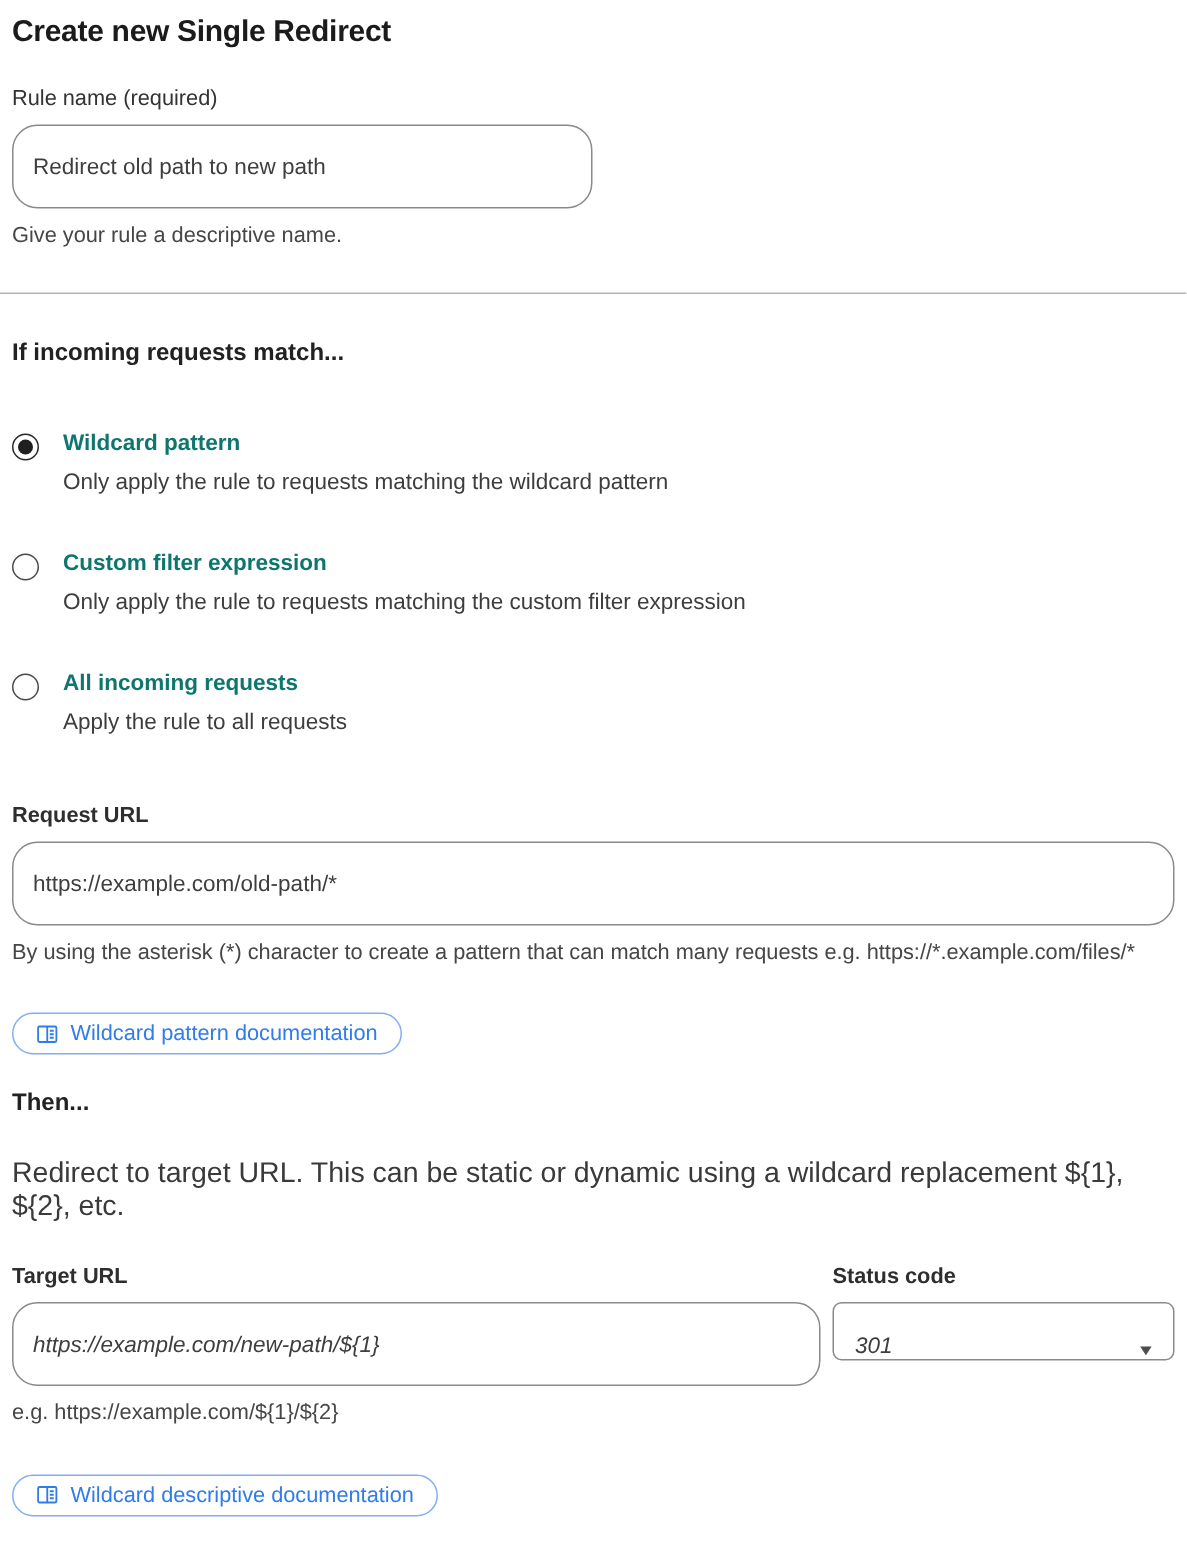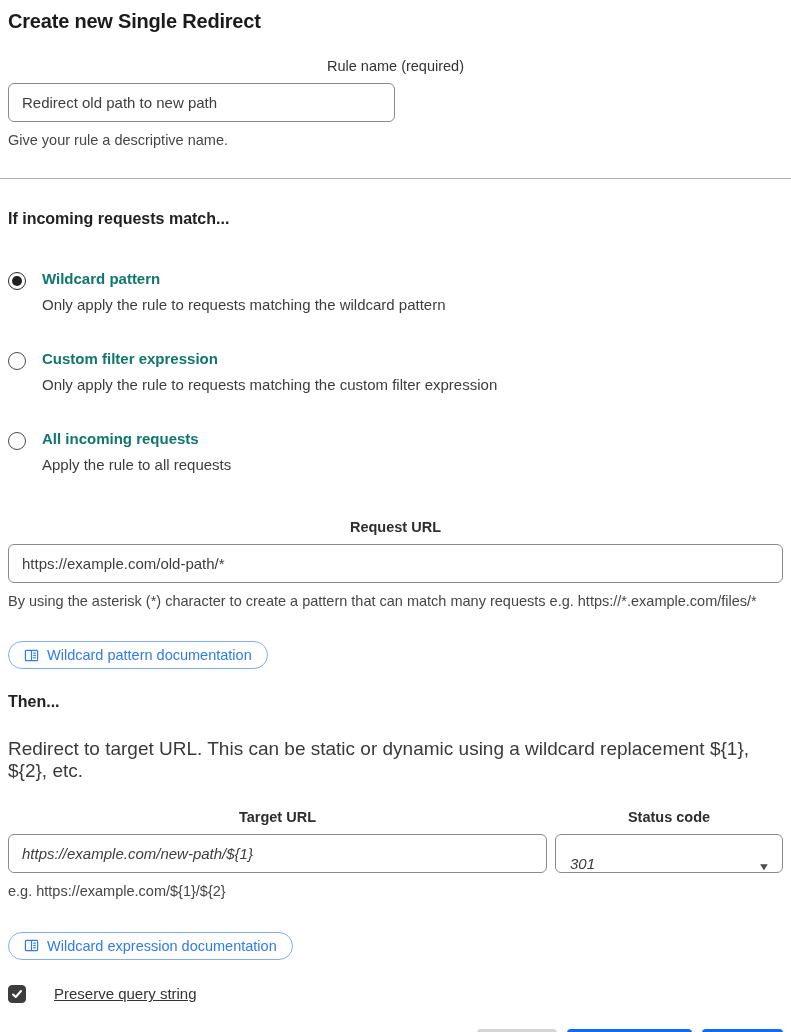--- a/index.html
+++ b/index.html
@@ -6,25 +6,25 @@
   html,body { margin:0; padding:0; background:#fff; }
   body {
     width:791px; min-height:1032px;
     font-family:"Liberation Sans", sans-serif;
     color:#333; padding:8px 8px 10px 8px;
   }
   .page-title {
     font-size:20px; font-weight:700; color:#1b1b1b;
     margin:2px 0 0 0; letter-spacing:-0.2px;
   }
-  .field-label { font-size:14.5px; color:#333; display:block;text-align:center; }
+  .field-label { font-size:14.5px; color:#333; display:block; }
   .field-label.bold { font-weight:700; color:#2e2e2e; }
   .text-input {
     font-family:"Liberation Sans", sans-serif;
-    height:39px; border:1px solid #8a8a8a; border-radius:6px;
+    height:56px; border:1px solid #8a8a8a; border-radius:17px;
     padding:0 13px; font-size:15px; color:#3e3e3e; background:#fff;
     outline:none; width:100%;
   }
   .rule-name-input { width:387px; display:block; margin-top:9px; }
   .helper { font-size:14.5px; color:#464646; margin-top:7px; line-height:1.6; }
   .divider { border:none; border-top:1px solid #b3b3b3; margin:26px -8px 0 -8px; }
   .section-heading { font-size:16px; font-weight:700; color:#222; margin:31px 0 0 0; }
 
   .radio-group { margin-top:42px; }
   .radio-item { display:grid; grid-template-columns:34px 1fr; margin-bottom:37px; cursor:pointer; }
@@ -159,21 +159,21 @@
 <button class="doc-btn">
   <span>
     <svg width="15" height="15" viewBox="0 0 16 16" fill="none" stroke="currentColor" stroke-width="1.3">
       <rect x="1.5" y="2.5" width="13" height="11" rx="1"></rect>
       <line x1="8" y1="2.5" x2="8" y2="13.5"></line>
       <line x1="9.8" y1="5.5" x2="12.6" y2="5.5"></line>
       <line x1="9.8" y1="8" x2="12.6" y2="8"></line>
       <line x1="9.8" y1="10.5" x2="12.6" y2="10.5"></line>
     </svg>
   </span>
-  <span>Wildcard expression documentation</span>
+  <span>Wildcard descriptive documentation</span>
 </button>
 
 <div class="checkbox-row">
   <span class="checkbox checked">
     <svg width="12" height="12" viewBox="0 0 12 12" fill="none" stroke="#ffffff" stroke-width="2" stroke-linecap="round" stroke-linejoin="round">
       <polyline points="2,6.5 4.8,9 10,3"></polyline>
     </svg>
   </span>
   <span class="checkbox-label">Preserve query string</span>
 </div>

